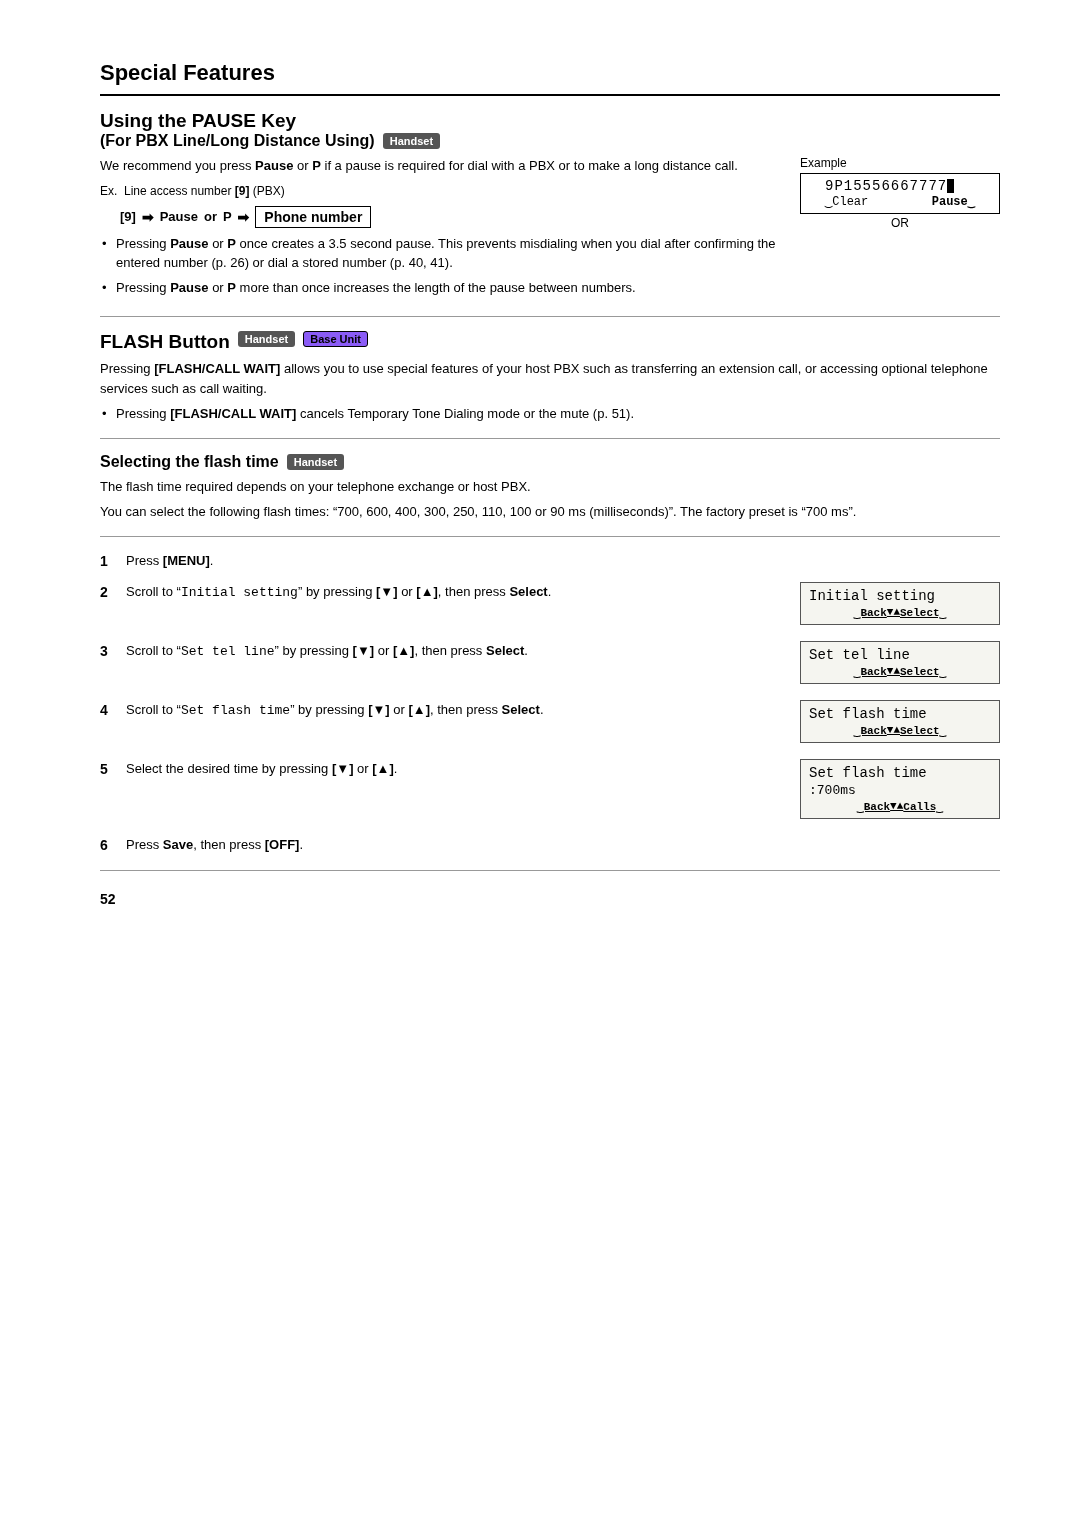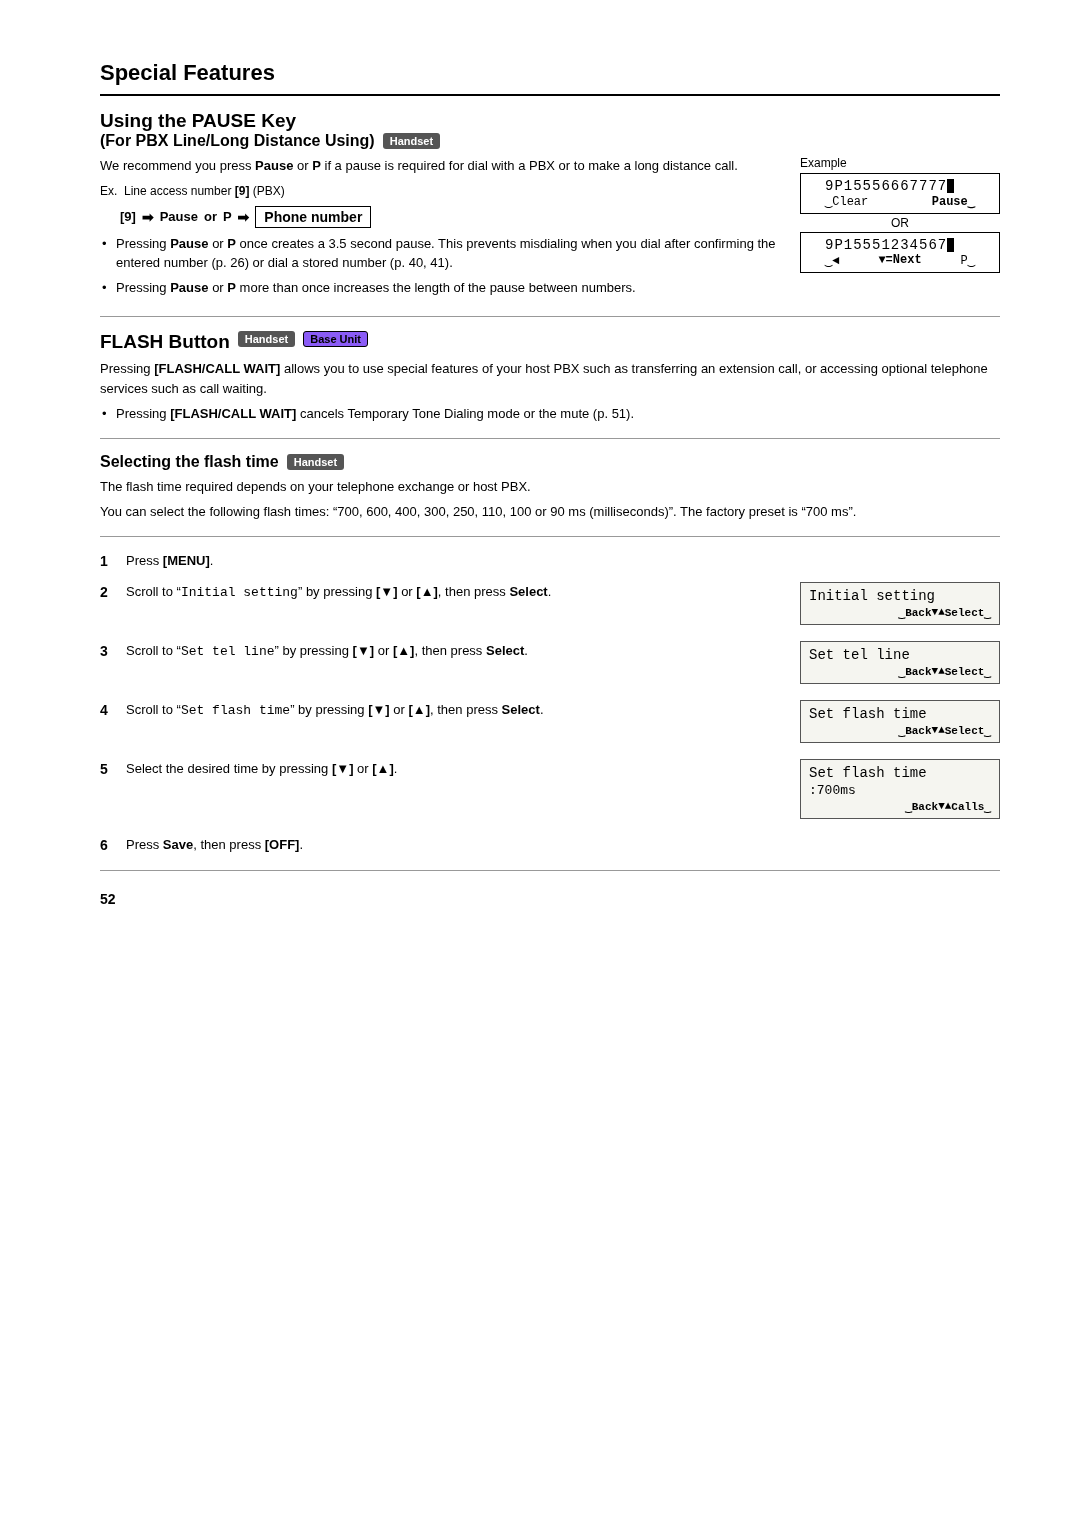--- a/index.html
+++ b/index.html
@@ -195,21 +195,22 @@
     }
 
     .lcd-screen .lcd-line1 {
       font-size: 14px;
       margin-bottom: 2px;
     }
 
     .lcd-screen .lcd-line2 {
       font-size: 11px;
       display: flex;
-      justify-content: flex-end;
+      justify-content: center;
+      text-decoration: underline;
     }
 
     .lcd-screen .lcd-line2 span {
       font-weight: bold;
     }
 
     code, .monospace {
       font-family: 'Courier New', monospace;
     }
 
@@ -281,28 +282,20 @@
           <div class="lcd-box">
             <div class="lcd-top">9P15556667777<span style="display:inline-block;width:7px;height:14px;background:#000;vertical-align:middle;"></span></div>
             <div class="lcd-bottom">
               <span>‿Clear</span>
               <span class="lcd-bold">Pause‿</span>
             </div>
           </div>
 
           <div class="or-divider">OR</div>
 
-          <div class="lcd-box">
-            <div class="lcd-top">9P15551234567<span style="display:inline-block;width:7px;height:14px;background:#000;vertical-align:middle;"></span></div>
-            <div class="lcd-bottom">
-              <span>‿◄</span>
-              <span class="lcd-bold">▼=Next</span>
-              <span>P‿</span>
-            </div>
-          </div>
         </div>
       </div>
     </div>
   </div>
 
   <hr class="section-divider">
 
   <div>
     <div class="flash-title-row">
       <span class="flash-title-text">FLASH Button</span>

